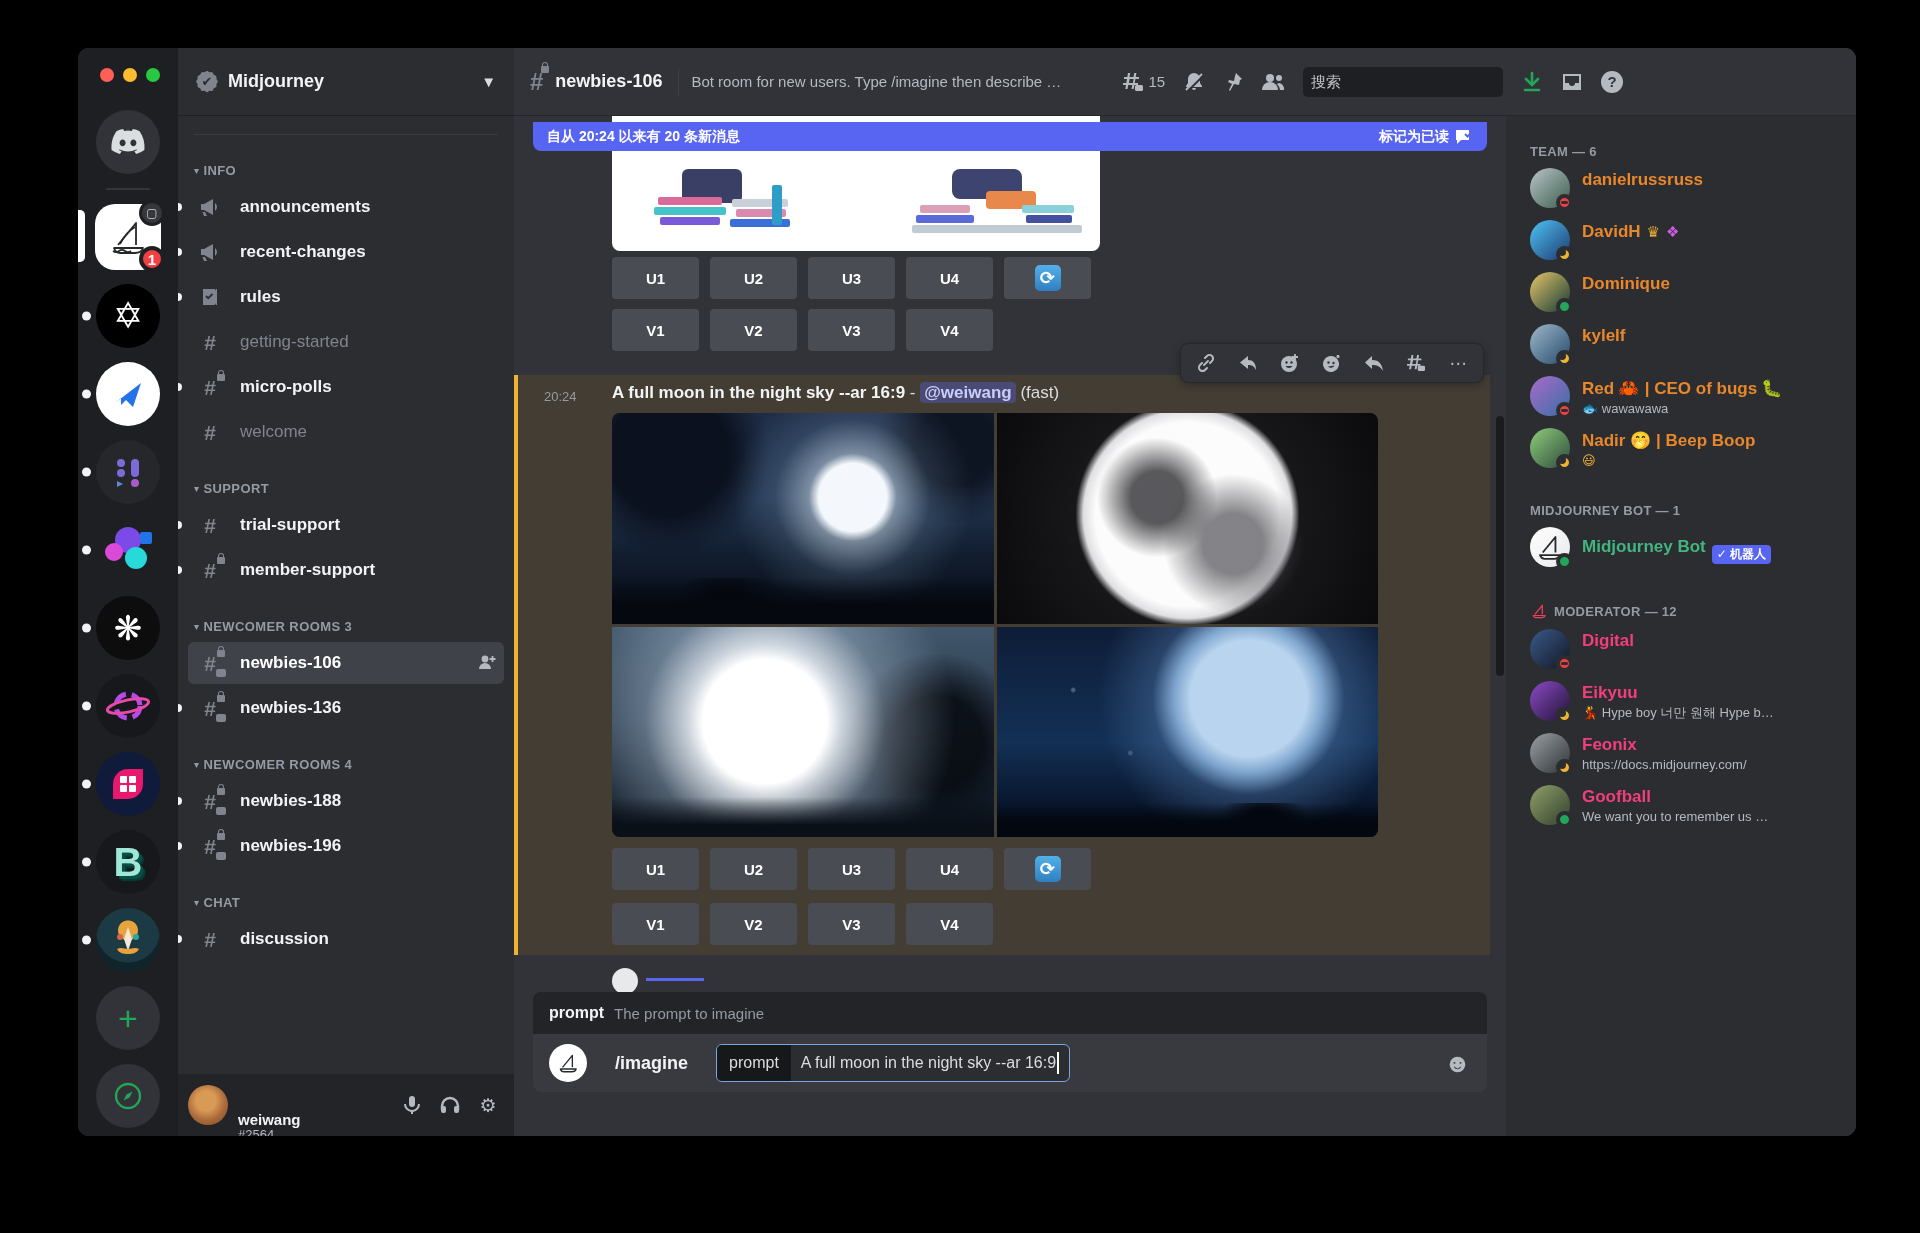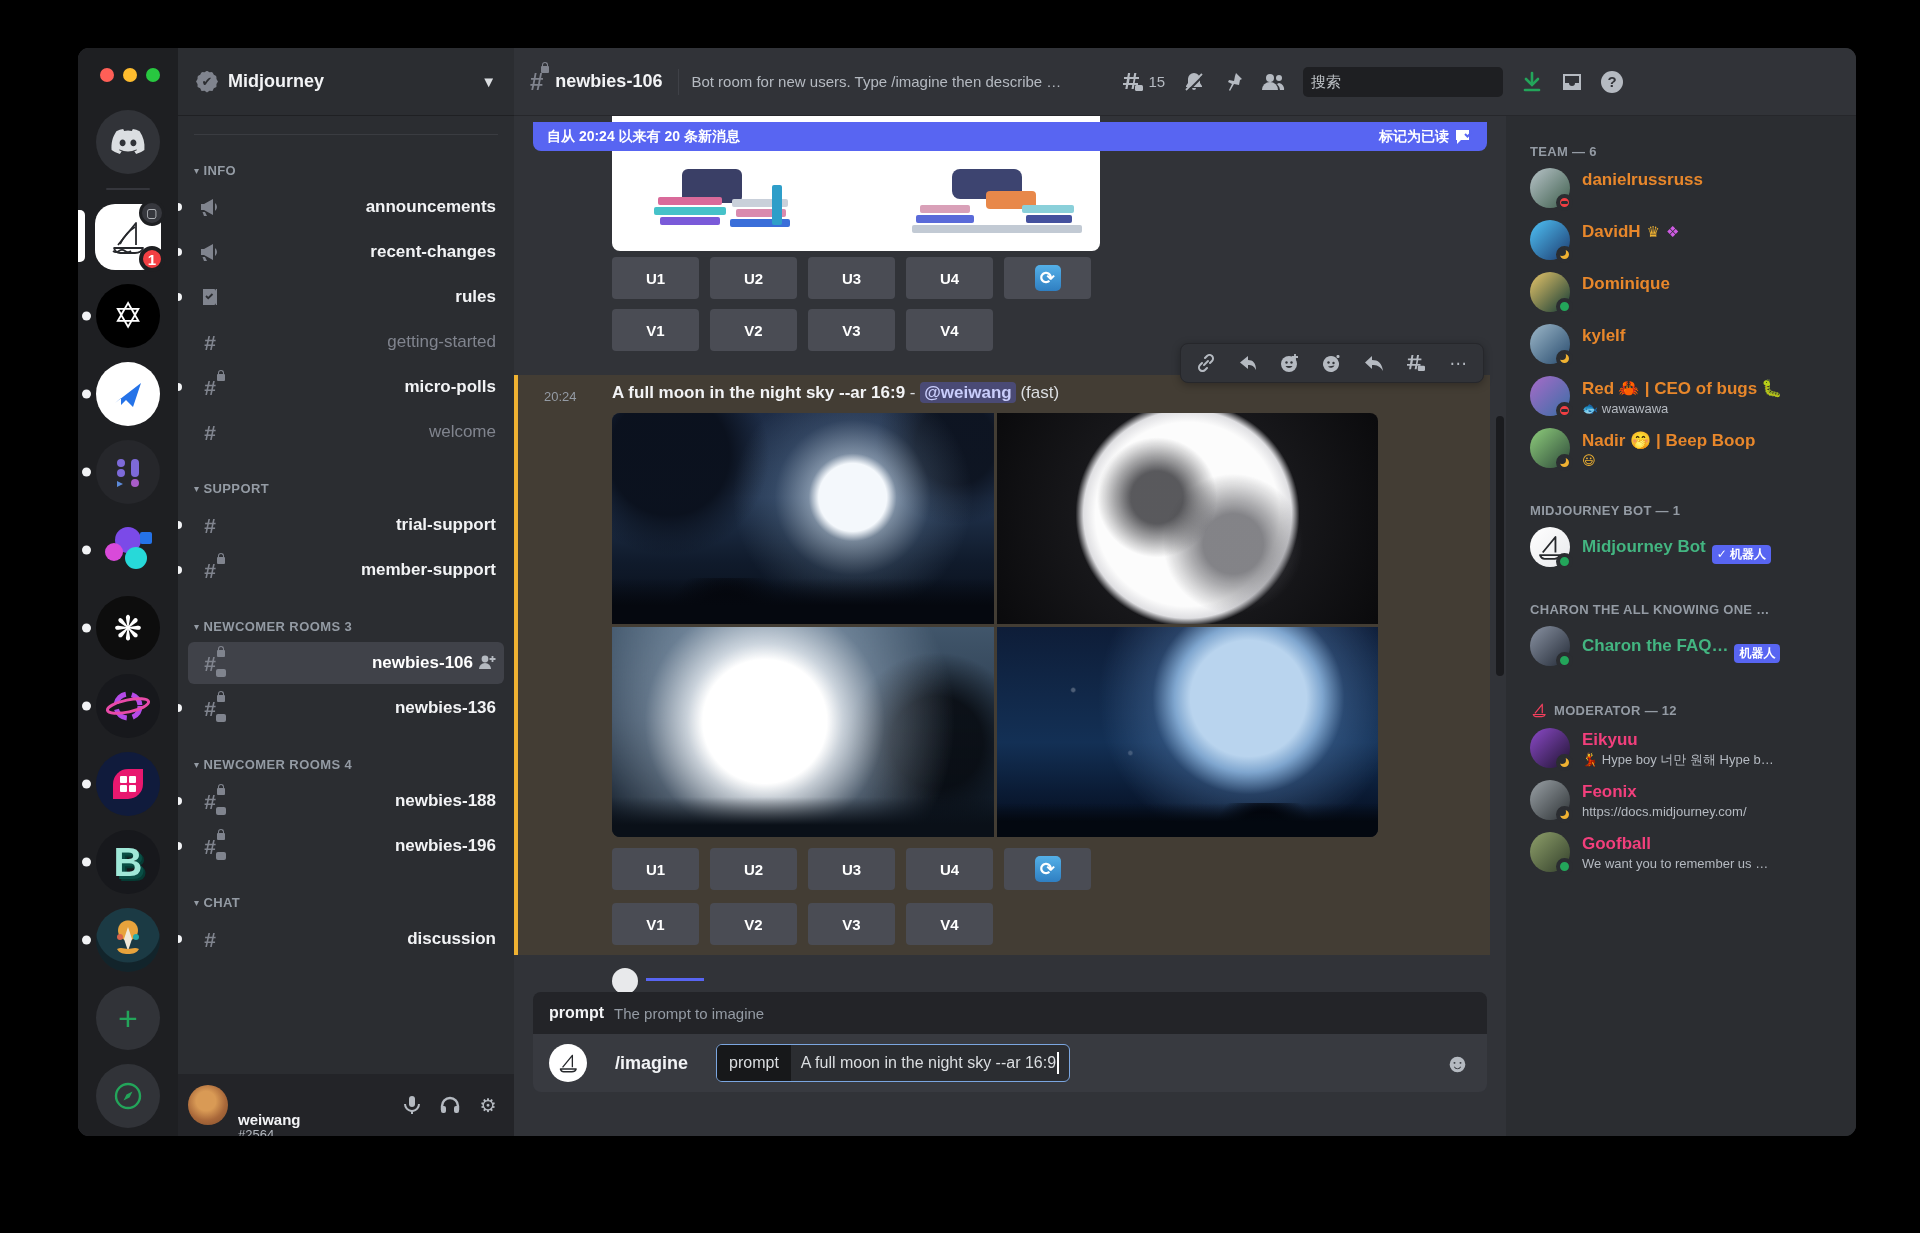--- a/index.html
+++ b/index.html
@@ -41,21 +41,21 @@
     clip-path:polygon(50% 0,61% 8%,75% 7%,81% 19%,93% 25%,93% 39%,100% 50%,93% 61%,93% 75%,81% 81%,75% 93%,61% 92%,50% 100%,39% 92%,25% 93%,19% 81%,7% 75%,7% 61%,0 50%,7% 39%,7% 25%,19% 19%,25% 7%,39% 8%); }
   .sb-title { color:#f2f3f5; font-size:18px; font-weight:bold; flex:1; }
   .chev { color:#dbdee1; font-size:15px; }
   .sidebar { grid-column:2; grid-row:2; background:#2b2d31; position:relative; overflow:hidden; }
   .sb-scroll { position:absolute; inset:0 0 62px 0; padding:10px 10px 0 10px; overflow:hidden; }
   .sb-topline { height:1px; background:#3a3c41; margin:8px 6px 14px 6px; }
   .section { margin-top:22px; }
   .section:first-of-type { margin-top:6px; }
   .section-label { display:flex; align-items:center; gap:4px; color:#949ba4; font-size:13px; font-weight:bold; letter-spacing:.4px; padding:0 6px; height:26px; cursor:pointer; }
   .section-label .chev2 { font-size:10px; }
-  .channel { position:relative; display:flex; align-items:center; gap:5px; height:42px; margin:3px 0; border-radius:6px; padding:0 8px 0 10px; color:#80848e; font-size:17px; cursor:pointer;text-align:right; }
+  .channel { position:relative; display:flex; align-items:center; gap:18px; height:42px; margin:3px 0; border-radius:6px; padding:0 8px 0 10px; color:#80848e; font-size:17px; cursor:pointer; }
   .channel.unread { color:#f2f3f5; font-weight:600; }
   .channel.unread .udot { position:absolute; left:-14px; top:50%; transform:translateY(-50%); width:8px; height:8px; border-radius:4px; background:#f2f3f5; }
   .channel.selected { background:#404249; color:#fff; font-weight:600; }
   .ch-icon { position:relative; width:24px; height:24px; flex:none; display:flex; align-items:center; justify-content:center; color:#80848e; }
   .ch-icon .hash { font-size:21px; font-weight:bold; line-height:1; }
   .ch-icon svg { display:none; }
   .icon-megaphone .ch-icon svg.svg-mega { display:block; }
   .icon-book .ch-icon svg.svg-book { display:block; }
   .lockbit { display:none; position:absolute; top:-1px; right:-3px; width:8px; height:7px; background:#80848e; border-radius:1px; }
   .lockbit::before { content:""; position:absolute; top:-4px; left:1px; width:4px; height:4px; border:1.5px solid #80848e; border-bottom:none; border-radius:3px 3px 0 0; }
@@ -836,54 +836,45 @@
         <span style="color: rgb(67, 181, 129);">Midjourney Bot</span>
 
         <span class="bot-badge">✓ 机器人</span>
       </span>
 
     </span>
   </div>
 </div>
   </div>
 
-  <div class="m-group">
-    <div class="m-group-header">
-
-      <span>CHARON THE ALL KNOWING ONE …</span>
-    </div>
-    <div>
-  <div class="m-row">
-    <span class="m-av" style="background: linear-gradient(135deg, rgb(138, 147, 163), rgb(35, 42, 54));">
-
-      <span class="st online"></span>
-    </span>
-    <span class="m-texts">
-      <span class="m-name">
-        <span style="color: rgb(67, 181, 129);">Charon the FAQ…</span>
-
-        <span class="bot-badge">机器人</span>
-      </span>
-
-    </span>
-  </div>
-</div>
-  </div>
 
   <div class="m-group">
     <div class="m-group-header">
       <svg class="mj-boat" viewBox="0 0 44 44">
             <g fill="none" stroke="#f23f5d" stroke-width="3" stroke-linejoin="round">
               <path d="M12 30 30 8v22"></path>
               <path d="M8 33h29c-1 3-4 5-8 5H14c-3 0-5-2-6-5Z"></path>
             </g>
           </svg>
       <span>MODERATOR — 12</span>
     </div>
     <div>
+  <div class="m-row">
+    <span class="m-av" style="background: linear-gradient(135deg, rgb(58, 90, 140), rgb(18, 23, 34));">
+
+      <span class="st dnd"></span>
+    </span>
+    <span class="m-texts">
+      <span class="m-name">
+        <span style="color: rgb(242, 63, 124);">Digital</span>
+
+      </span>
+
+    </span>
+  </div>
 
   <div class="m-row">
     <span class="m-av" style="background: linear-gradient(135deg, rgb(140, 74, 201), rgb(31, 20, 48));">
 
       <span class="st idle"></span>
     </span>
     <span class="m-texts">
       <span class="m-name">
         <span style="color: rgb(242, 63, 124);">Eikyuu</span>
 

